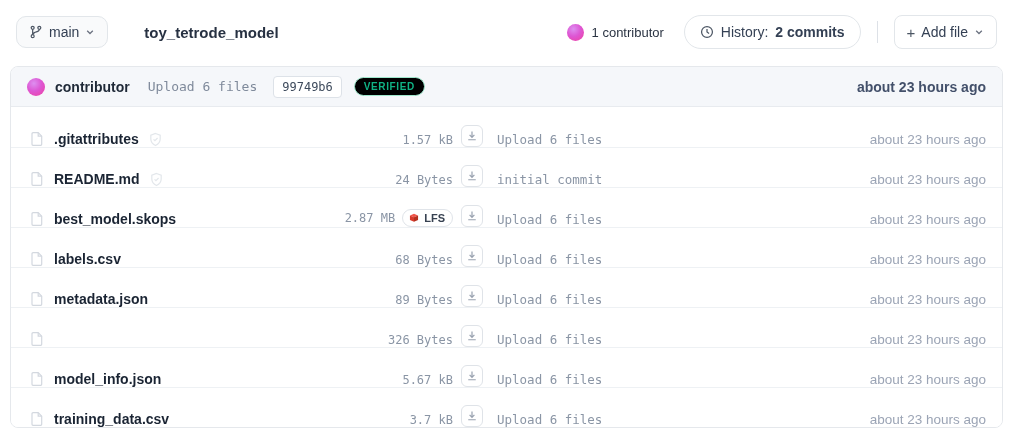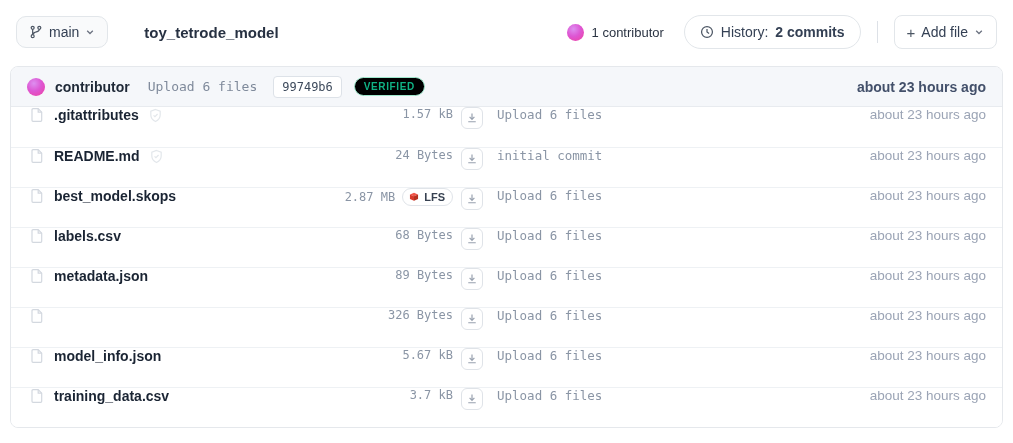--- a/index.html
+++ b/index.html
@@ -65,21 +65,21 @@
   .verified-badge {
     margin-left:12px;
     font-size:10px; font-weight:700; letter-spacing:0.6px;
     color:#10b385; border:1px solid #9fe8cd; background:#000000;
     border-radius:999px; padding:3px 9px;
   }
   .commit-spacer { flex:1; }
   .commit-time { font-size:14px; font-weight:600; color:#43506a; }
 
   .row {
-    height:40px; display:flex; align-items:flex-start;
+    height:40px; display:flex; align-items:flex-end;
     padding:0 16px 0 18px; background:#fff;
     border-top:1px solid #eef1f4;
   }
   .row:first-child { border-top:none; }
   .cell-name { flex:1 1 0; min-width:0; display:flex; align-items:center; gap:9px; }
   .file-icon { flex:0 0 auto; display:inline-flex; color:#d3d8df; }
   .file-name { font-size:14px; font-weight:600; color:#1a2433; text-decoration:none; cursor:pointer; white-space:nowrap; }
   .shield { display:inline-flex; color:#e3e7eb; cursor:pointer; }
   .cell-size {
     flex:0 0 150px; display:flex; align-items:center; justify-content:flex-end;

